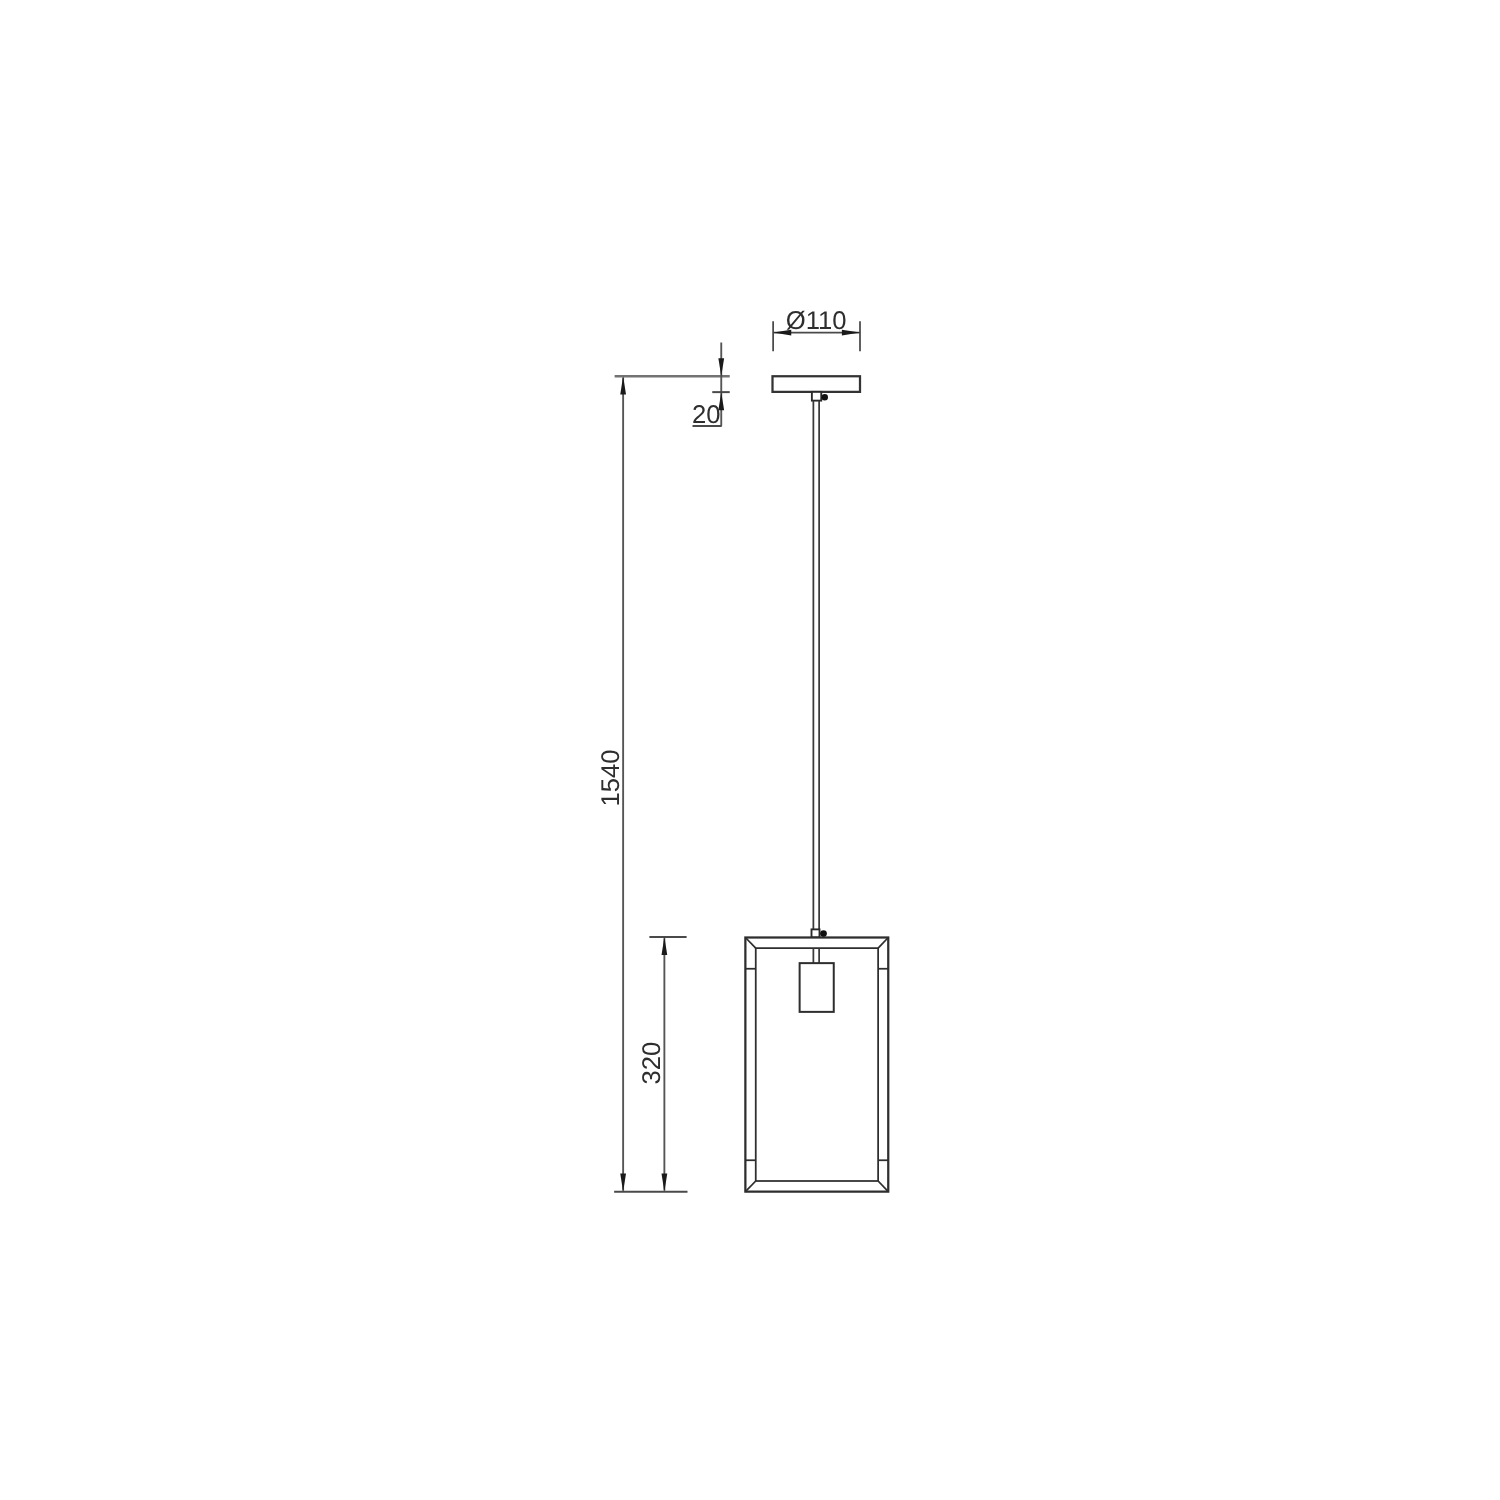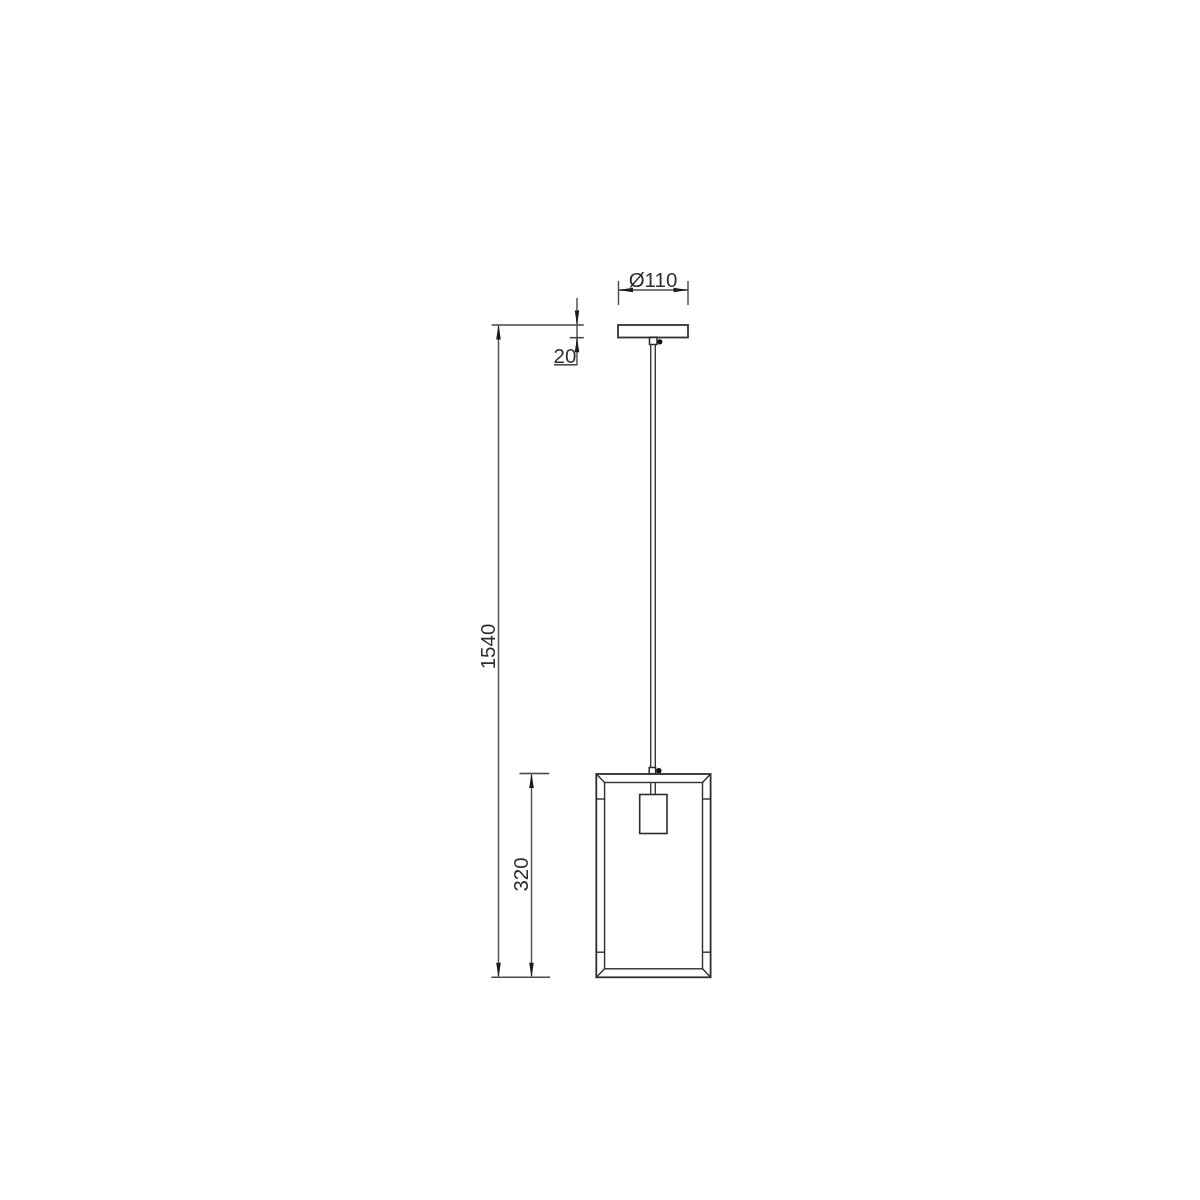--- a/index.html
+++ b/index.html
@@ -1,16 +1,16 @@
 <!DOCTYPE html>
 <html><head>
 <meta charset="utf-8">
 <style>
   html,body{margin:0;padding:0;background:#ffffff;}
-  .page{width:1200px;height:1012px;position:relative;background:#f97316;overflow:hidden;margin-top:24px;}
+  .page{width:1200px;height:1012px;position:relative;background:#f97316;overflow:hidden;}
   svg{display:block;}
   text{font-family:"Liberation Sans", sans-serif;fill:#2e2e2e;}
 </style>
 </head>
 <body>
 <div class="page">
 <svg width="1200" height="1200" viewBox="0 0 1200 1200">
 
   <rect x="0" y="0" width="1200" height="1200" fill="#ffffff"></rect>
 

